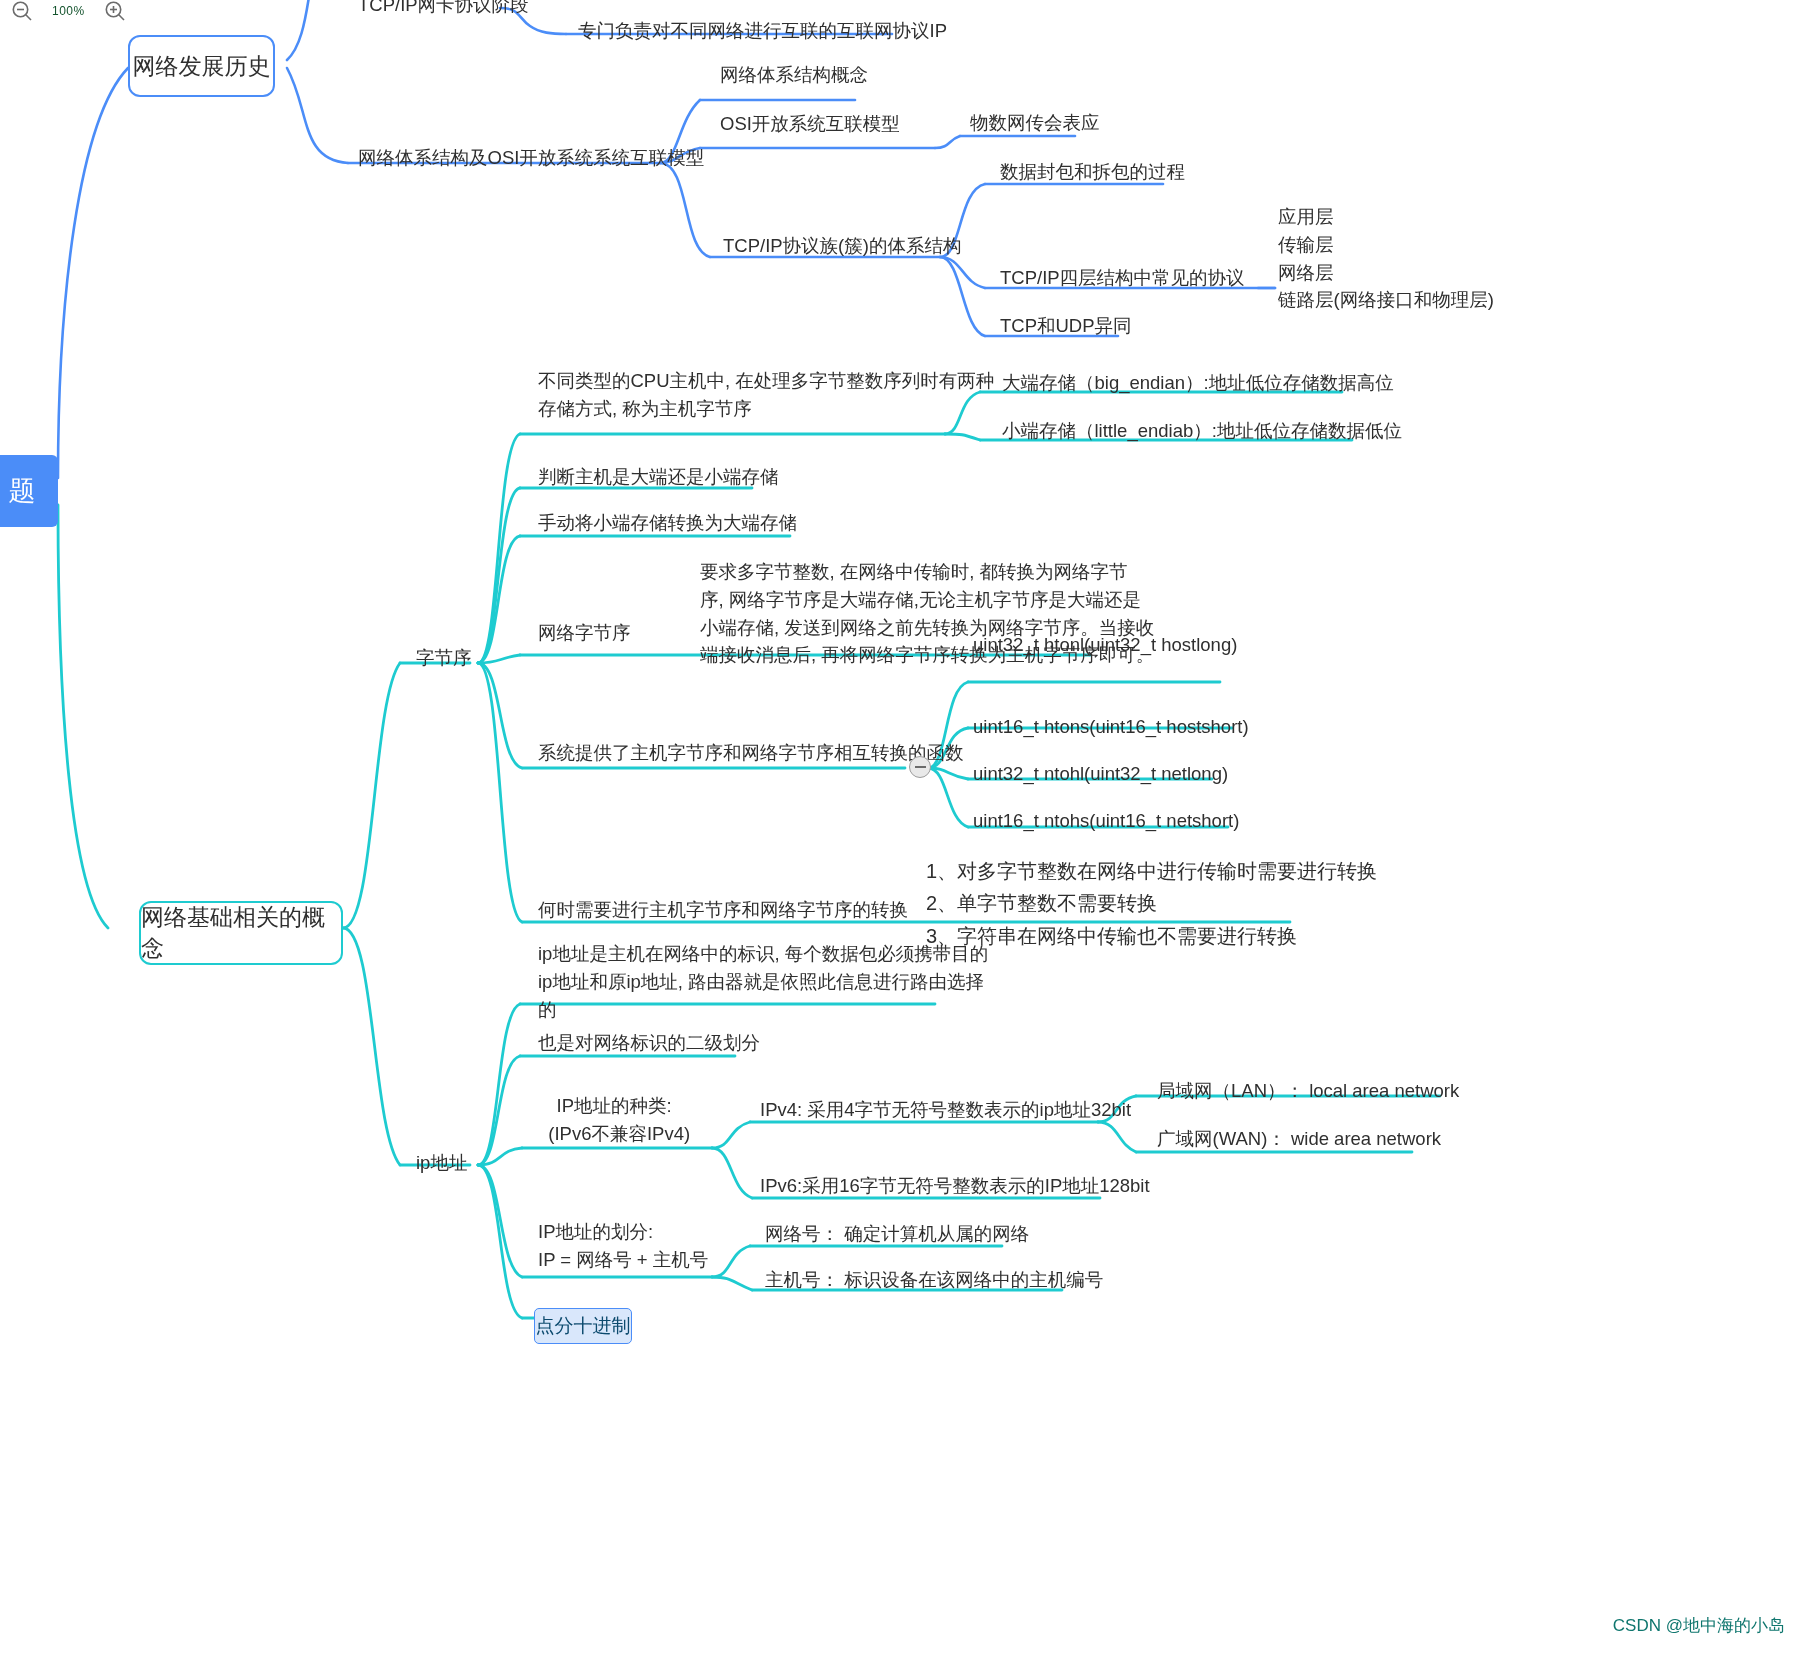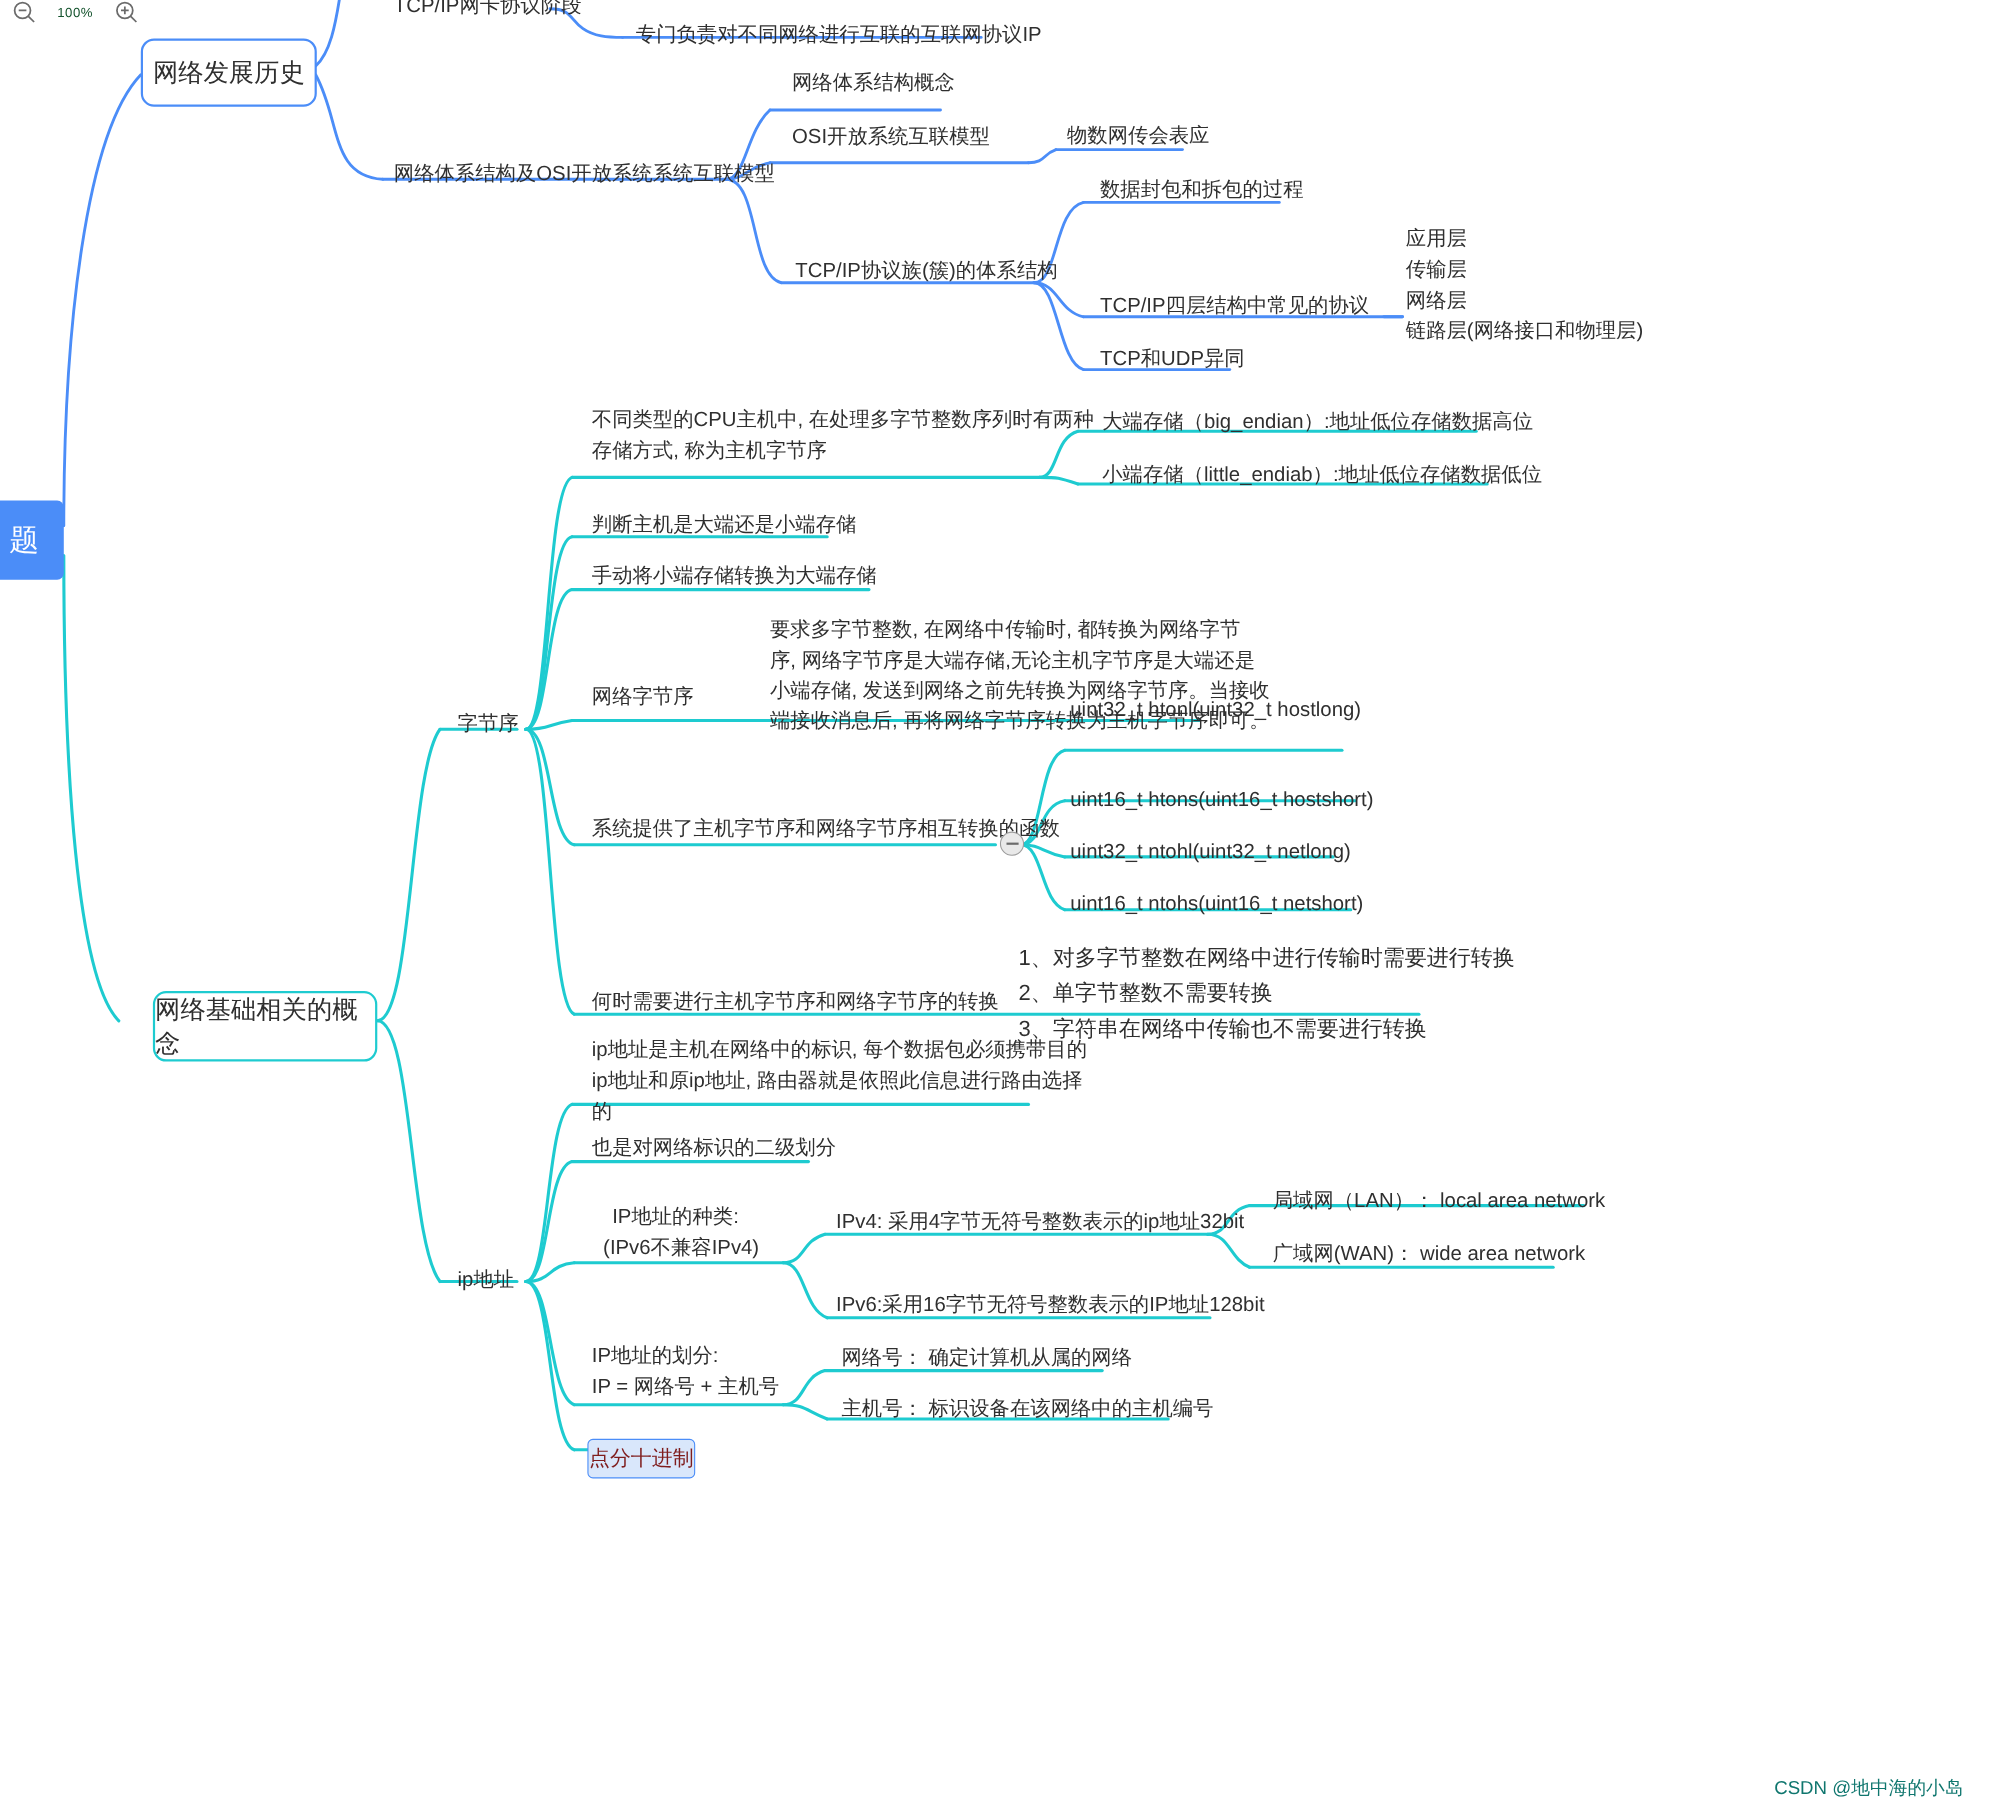--- a/index.html
+++ b/index.html
@@ -29,21 +29,21 @@
     border-radius:12px;box-sizing:border-box;font-size:23px;color:#2f2f2f;
     background:#ffffff;
   }
   .boxnode.blue{border:2.5px solid #4b8df8;}
   .boxnode.cyan{border:2.5px solid #1ecbd0;}
   .boxnode.root{
     background:#4b8df8;border:none;color:#ffffff;border-radius:6px;font-size:27px;
   }
   .boxnode.small-blue{
     border:1.6px solid #4b8df8;background:#d9e7fb;border-radius:5px;font-size:19px;
-    color:#7f1d1d;
+    color:#0c4a6e;
   }
 
   .multi{white-space:pre;line-height:1.5;}
 
   
   .collapse{
     position:absolute;width:22px;height:22px;border-radius:50%;
     background:#e9e9e9;border:1.5px solid #9c9c9c;box-sizing:border-box;
     display:flex;align-items:center;justify-content:center;cursor:pointer;z-index:6;
   }
@@ -173,21 +173,21 @@
         <circle cx="10.5" cy="10.5" r="7.2"></circle>
           <line x1="15.8" y1="15.8" x2="21" y2="21"></line>
         <line x1="7" y1="10.5" x2="14" y2="10.5"></line>
           <line x1="10.5" y1="7" x2="10.5" y2="14"></line>
       </svg>
     </span>
   </div>
 
   <div class="boxnode root" style="left:-14px;top:455px;width:72px;height:72px;">题</div>
 
-  <div class="boxnode blue" style="left:128px;top:35px;width:160px;height:62px;">网络发展历史</div>
+  <div class="boxnode blue" style="left:128px;top:35px;width:147px;height:62px;">网络发展历史</div>
 
   <div class="node blue-line" style="left:358px;top:-8px;">TCP/IP网卡协议阶段</div>
 
   <div class="node blue-line" style="left:578px;top:18px;">专门负责对不同网络进行互联的互联网协议IP</div>
 
   <div class="node blue-line" style="left:358px;top:145px;">网络体系结构及OSI开放系统系统互联模型</div>
 
   <div class="node blue-line" style="left:720px;top:62px;">网络体系结构概念</div>
 
   <div class="node blue-line" style="left:720px;top:111px;">OSI开放系统互联模型</div>

